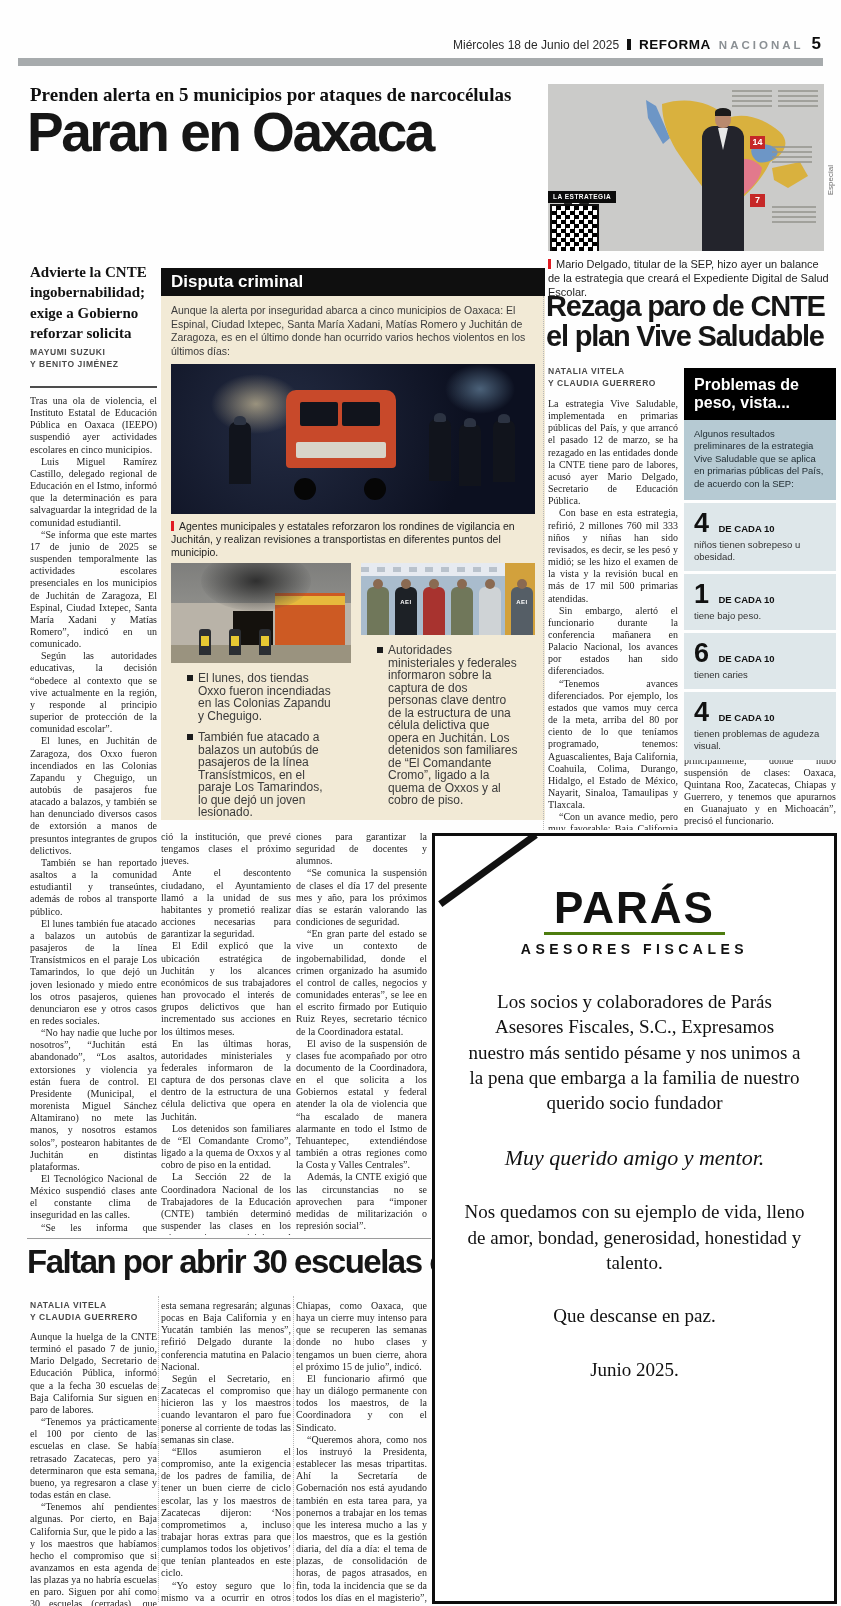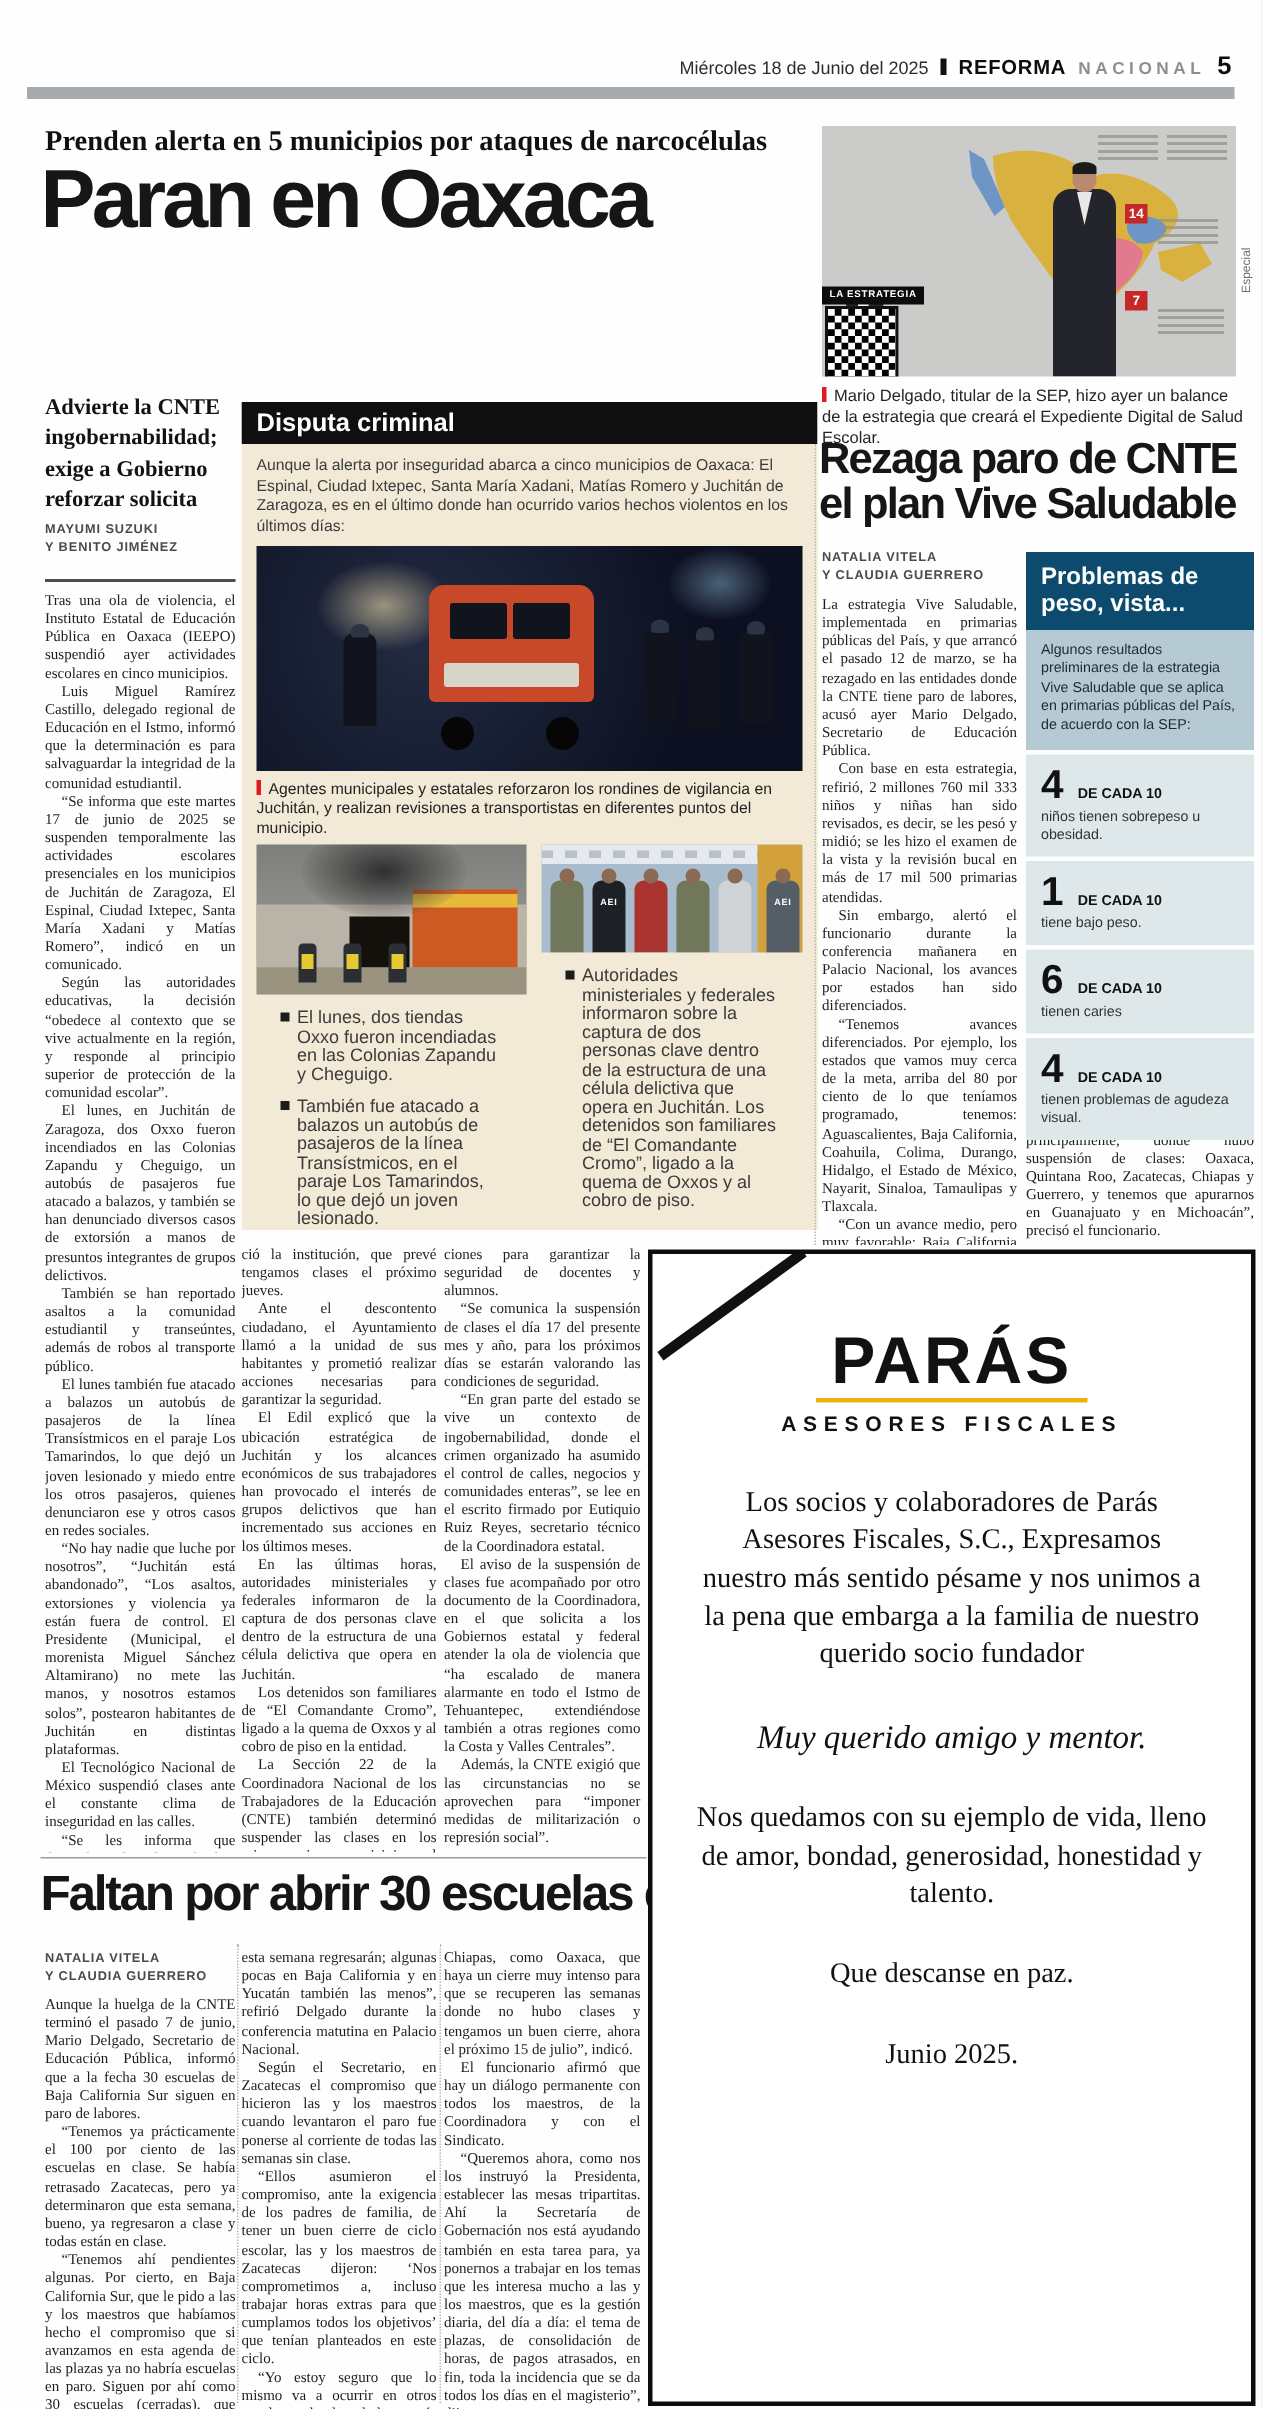--- a/index.html
+++ b/index.html
@@ -111,42 +111,42 @@
 
   
   .cnte-headline{top:292px;left:546px;width:292px;font-family:"Liberation Sans",sans-serif;
                  font-weight:800;font-size:29px;line-height:1.02;letter-spacing:-1.2px;color:#161616;}
   .cnte-bylines{top:366px;left:548px;}
   .cnte-col1{top:398px;left:548px;width:130px;height:432px;}
   .cnte-col2{top:706px;left:684px;width:152px;height:126px;}
 
   
   .stats-box{top:368px;left:684px;width:152px;font-family:"Liberation Sans",sans-serif;}
-  .stats-head{background:#0c4a6e;color:#fff;font-weight:700;font-size:16px;line-height:1.12;padding:8px 10px;}
+  .stats-head{background:#000000;color:#fff;font-weight:700;font-size:16px;line-height:1.12;padding:8px 10px;}
   .stats-intro{background:#b6cad3;color:#1e2a30;font-size:9.5px;line-height:12.5px;padding:8px 10px 10px;}
   .stat{background:#dee7ea;margin-top:3px;padding:7px 10px 8px;}
   .stat-num{font-weight:800;font-size:27px;line-height:1;color:#111;}
   .stat-unit{font-weight:700;font-size:9.5px;color:#111;margin-left:5px;}
   .stat-text{font-size:9.5px;line-height:12px;color:#333;margin-top:2px;}
 
   
   .bcs-rule{top:1238px;left:27px;width:404px;}
   .bcs-headline{top:1243px;left:27px;width:420px;font-family:"Liberation Sans",sans-serif;
                 font-weight:800;font-size:33px;letter-spacing:-1.5px;color:#161616;white-space:nowrap;}
   .bcs-bylines{top:1300px;left:30px;}
   .bcs-col1{top:1331px;left:30px;width:127px;height:275px;}
   .bcs-col2{top:1300px;left:161px;width:130px;height:306px;}
   .bcs-col3{top:1300px;left:296px;width:131px;height:306px;}
 
   
   .obit{top:833px;left:432px;width:399px;height:765px;border:3px solid #0d0d0d;background:#fff;
         text-align:center;color:#111;overflow:hidden;}
   .obit-ribbon{position:absolute;left:-6px;top:30px;width:118px;height:7px;background:#111;transform:rotate(-36deg);}
   .obit-logo{margin-top:50px;font-family:"Liberation Sans",sans-serif;font-weight:800;font-size:44px;
-             line-height:1;letter-spacing:2px;display:inline-block;border-bottom:3px solid #eab308;padding:0 10px 2px;}
+             line-height:1;letter-spacing:2px;display:inline-block;border-bottom:3px solid #4d7c0f;padding:0 10px 2px;}
   .obit-sub{font-family:"Liberation Sans",sans-serif;font-weight:700;font-size:14px;letter-spacing:4.5px;margin-top:6px;}
   .obit-body{font-size:19px;line-height:1.33;margin:32px auto 0;width:336px;}
   .obit-name{font-weight:700;font-size:33px;line-height:1.25;margin-top:32px;}
   .obit-tribute{font-style:italic;font-size:22px;margin-top:30px;}
   .obit-body2{font-size:19px;line-height:1.33;margin:28px auto 0;width:346px;}
   .obit-farewell{font-size:19px;margin-top:30px;}
   .obit-date{font-size:19px;margin-top:32px;}
 </style>
 </head>
 <body>

